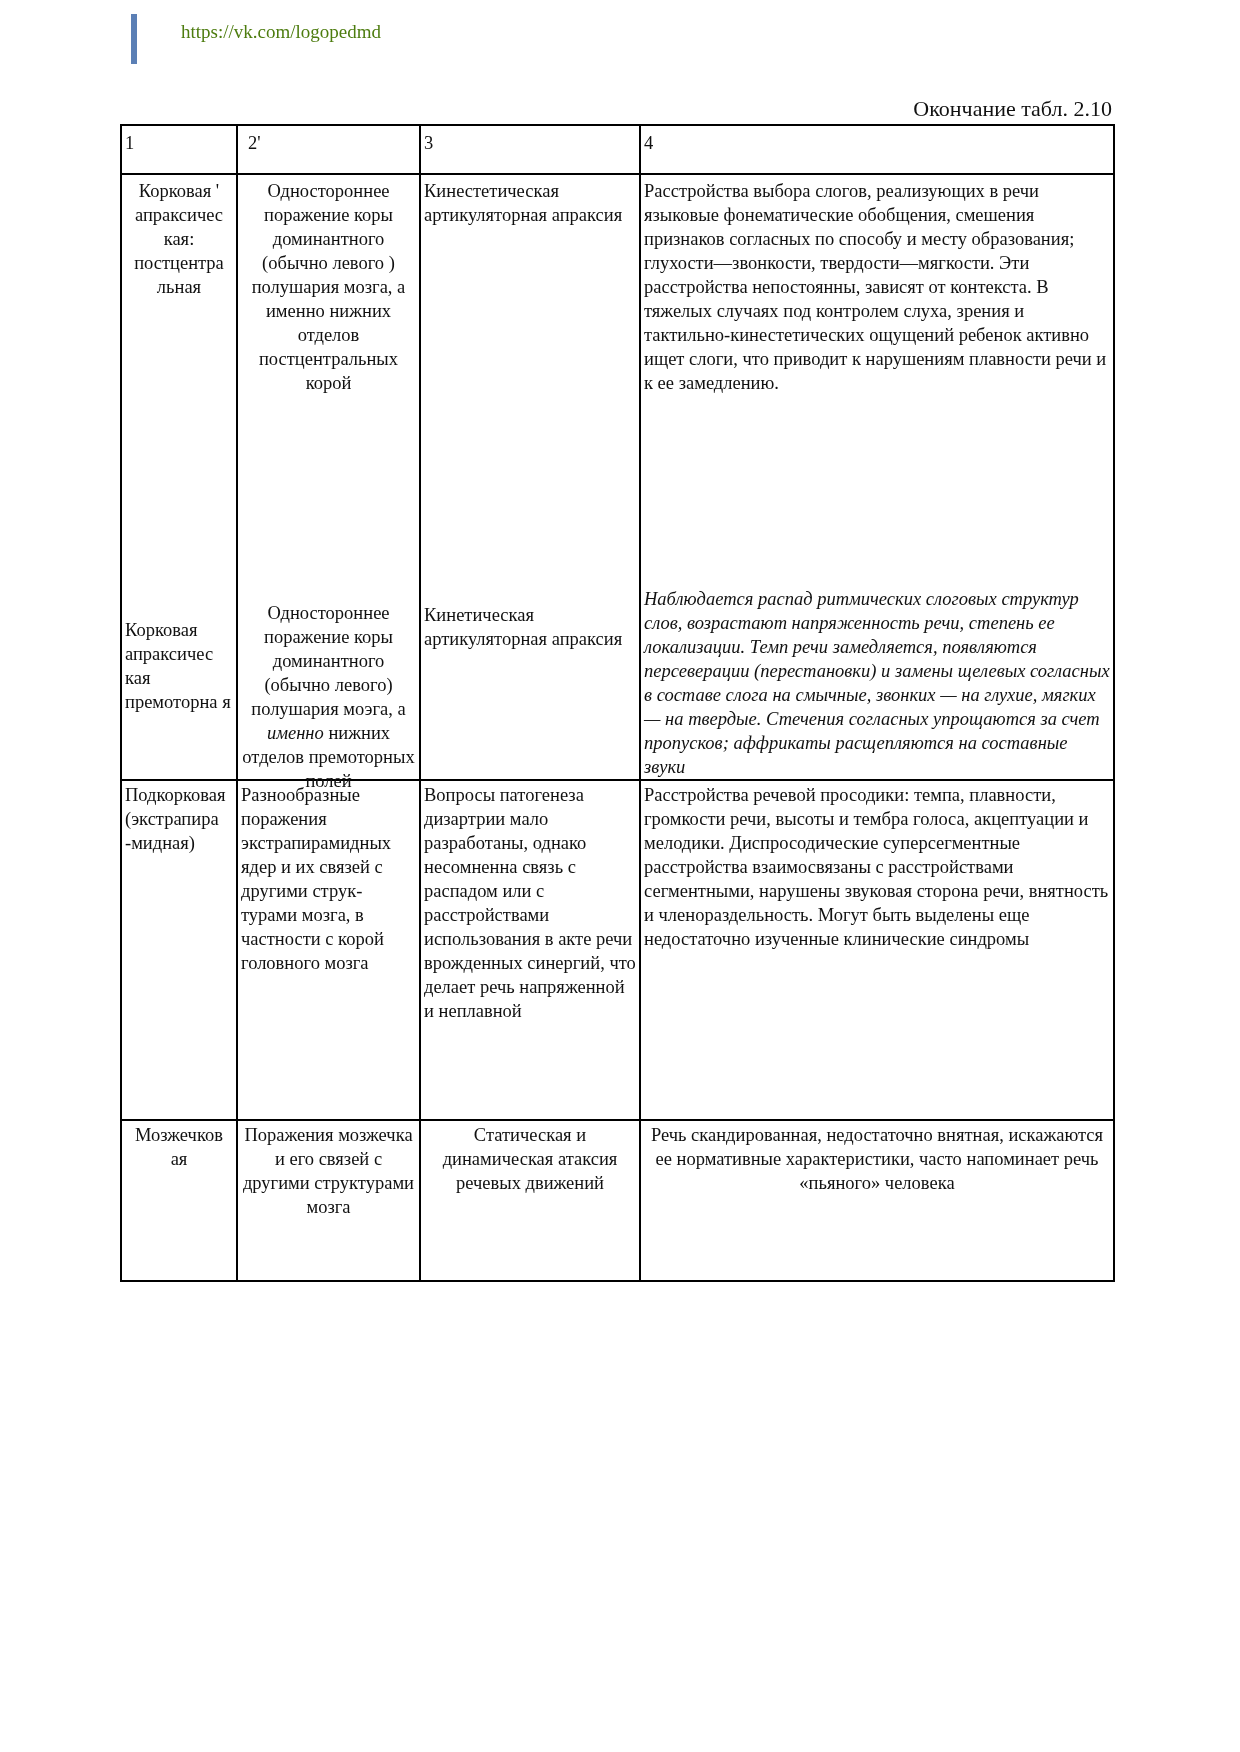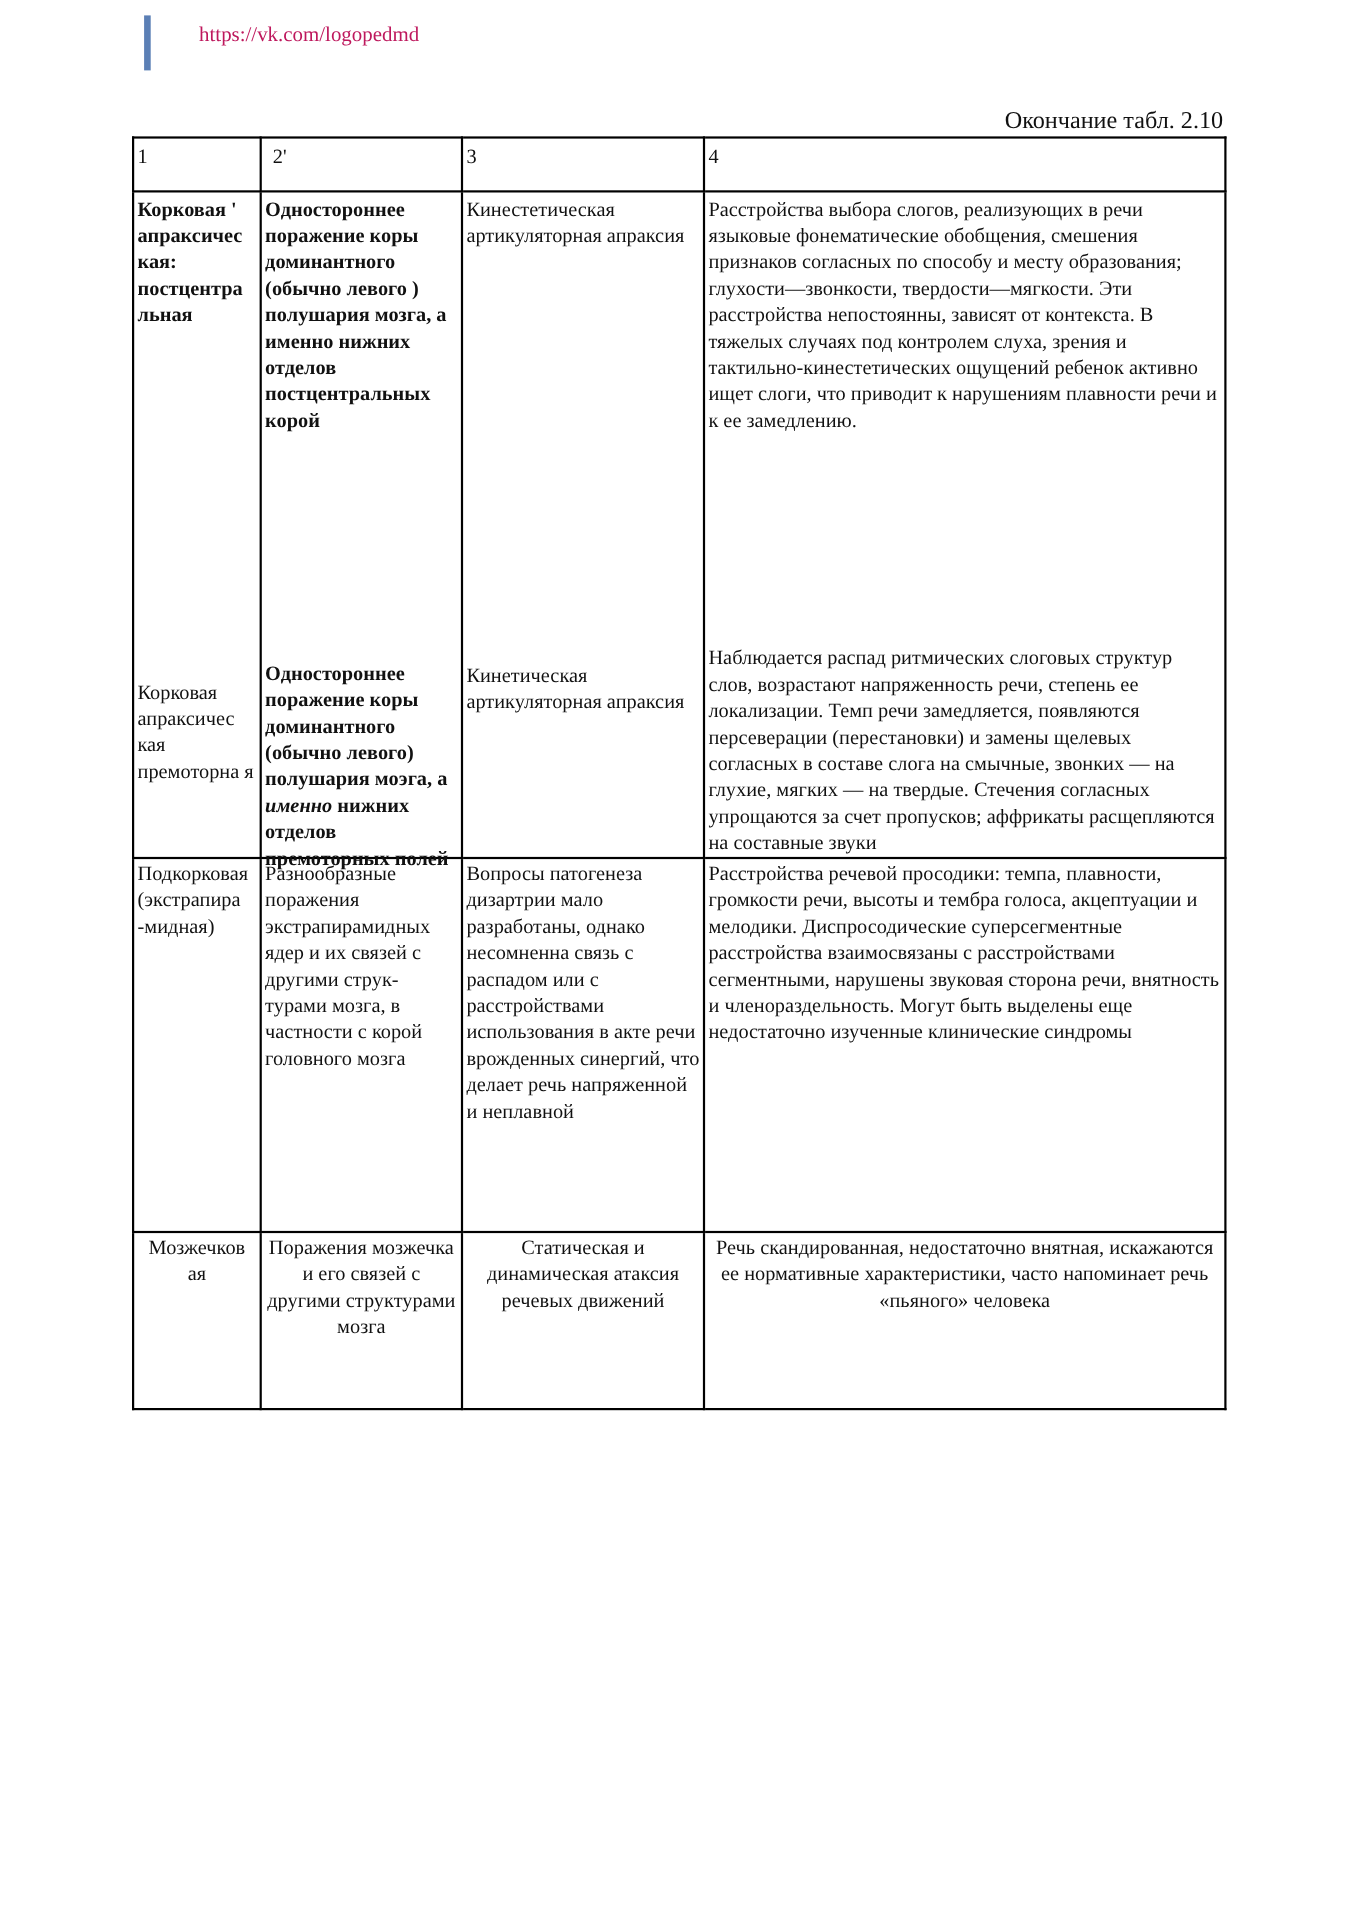--- a/index.html
+++ b/index.html
@@ -1,32 +1,32 @@
 <!DOCTYPE html>
 <html><head>
   <meta charset="utf-8">
   <style>
     html, body { margin: 0; padding: 0; background: #ffffff; }
     body { width: 1240px; height: 1752px; position: relative; overflow: hidden;
            font-family: "Liberation Serif", "DejaVu Serif", serif; color: #111; }
     .header-bar { position: absolute; left: 131px; top: 14px; width: 6px; height: 50px; background: #5b7fb5; }
-    .header-url { position: absolute; left: 181px; top: 21px; font-size: 19px; color: #be185d; }
+    .header-url { position: absolute; left: 181px; top: 21px; font-size: 19px; color: #4d7c0f; }
     .caption { position: absolute; left: 900px; top: 96px; width: 212px; text-align: right; font-size: 22px; }
     table.doc { position: absolute; left: 120px; top: 124px; width: 993px; border-collapse: collapse; table-layout: fixed; font-size: 18.5px; line-height: 24px; }
     table.doc td { border: 2.5px solid #000; vertical-align: top; padding: 2px 3px; }
     col.c1 { width: 116px; } col.c2 { width: 183px; } col.c3 { width: 220px; } col.c4 { width: 474px; }
     tr.hdr td { height: 40px; padding-top: 5px; }
-    .center { text-align: left; font-weight: bold; }
+    .center { text-align: center; }
     .cortex-row td { height: 600px; padding: 0; position: relative; }
     .sub1, .sub2 { position: absolute; left: 3px; right: 3px; }
     .sub1 { top: 53px; }
     .sub2 { top: 426px; }
     .sub2.left { top: 443px; }
     .sub2.c3 { top: 428px; }
-    .sub2.c4 { top: 412px; }
+    .sub2.c4 { top: 412px; font-style: italic; }
     .row3 td { height: 334px; padding-top: 6px; margin-top: 24px; }
     .row4 td { height: 155px; padding-top: 6px; text-align: center; }
     em.it { font-style: italic; }
   </style>
 </head>
 <body>
 
 <div class="header-bar"></div>
 <div class="header-url">https://vk.com/logopedmd</div>
 <div class="caption">Окончание табл. 2.10</div>

